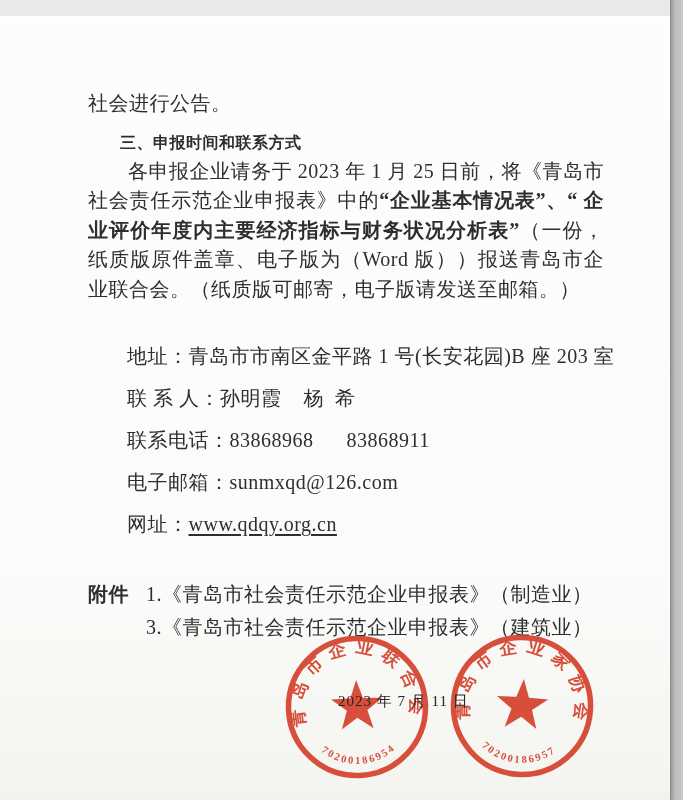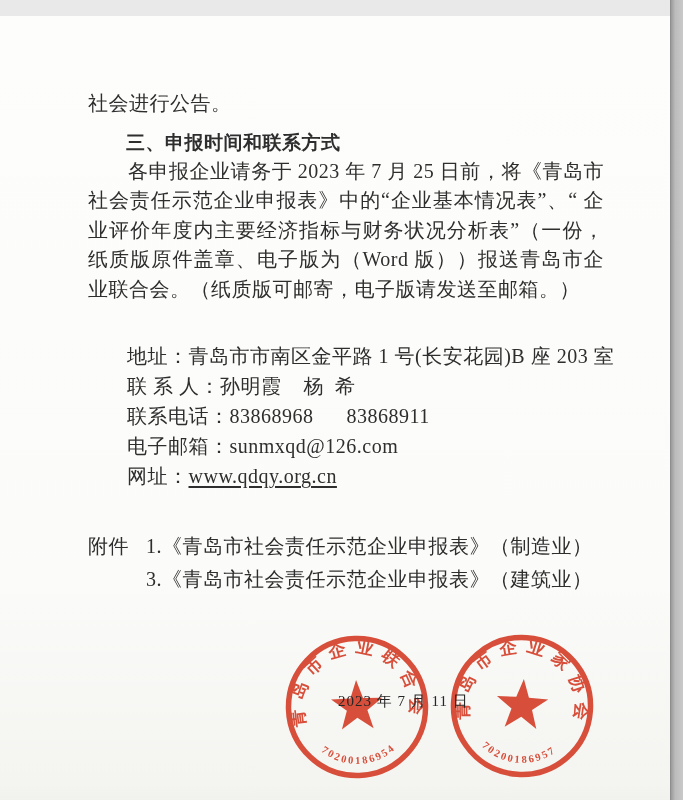--- a/index.html
+++ b/index.html
@@ -16,48 +16,48 @@
   .scan-band{
     position:absolute;right:0;top:0;width:12px;height:800px;
     background:linear-gradient(90deg,#9a9a9a 0%,#bcbcbc 35%,#c9c9c9 100%);
     border-left:1px solid #8e8e8e;
   }
   .content{
     position:absolute;left:88px;top:73px;width:516px;
     font-size:20px;letter-spacing:0.5px;color:#2e2e2e;
   }
   .cont-line{margin:0;line-height:29px;}
-  .sec-head{margin:10px 0 0 0;font-weight:bold;text-indent:2em;line-height:29px;font-size:19px;}
+  .sec-head{margin:10px 0 0 0;font-weight:bold;text-indent:2em;line-height:29px;font-size:16px;}
   .main-para{margin:0;text-indent:2em;line-height:29.4px;text-align:justify;}
-  .main-para .b{font-weight:normal;}
+  .main-para .b{font-weight:bold;}
   .contact{margin-top:37px;margin-left:39px;}
-  .contact .row{line-height:30px;white-space:pre;}
+  .contact .row{line-height:30px;white-space:pre;margin-top:12px;}
   .contact .u{text-decoration:underline;text-underline-offset:3px;}
   .attachments{margin-top:39px;line-height:33px;}
   .att-row{display:flex;}
-  .att-label{width:58px;flex:none;}
+  .att-label{width:58px;flex:none;font-weight:bold;}
   .att-indent{width:58px;flex:none;}
   .seal{position:absolute;}
   .seal-date{
     position:absolute;left:338px;top:676px;z-index:5;
     font-size:15px;letter-spacing:1px;color:#262626;white-space:pre;
   }
 </style>
 </head>
 <body>
 
 <div class="page">
 
   <div class="content">
 
     <p class="cont-line">社会进行公告。</p>
 
     <p class="sec-head">三、申报时间和联系方式</p>
 
-    <p class="main-para"><span>各申报企业请务于 2023 年 7 月 25 日前，将《青岛市社会责任示范企业申报表》中的</span><span class="b">“企业基本情况表”、“ 企业评价年度内主要经济指标与财务状况分析表”</span><span>（一份，纸质版原件盖章、电子版为（Word 版））报送青岛市企业联合会。（纸质版可邮寄，电子版请发送至邮箱。）</span></p>
+    <p class="main-para"><span>各申报企业请务于 2023 年 1 月 25 日前，将《青岛市社会责任示范企业申报表》中的</span><span class="b">“企业基本情况表”、“ 企业评价年度内主要经济指标与财务状况分析表”</span><span>（一份，纸质版原件盖章、电子版为（Word 版））报送青岛市企业联合会。（纸质版可邮寄，电子版请发送至邮箱。）</span></p>
 
     <div class="contact">
       <div class="row"><span>地址：</span><span>青岛市市南区金平路 1 号(长安花园)B 座 203 室</span></div>
       <div class="row"><span>联 系 人：</span><span>孙明霞    杨  希</span></div>
       <div class="row"><span>联系电话：</span><span>83868968      83868911</span></div>
       <div class="row"><span>电子邮箱：</span><span>sunmxqd@126.com</span></div>
       <div class="row"><span>网址：</span><span class="u">www.qdqy.org.cn</span></div>
     </div>
 
     <div class="attachments">

